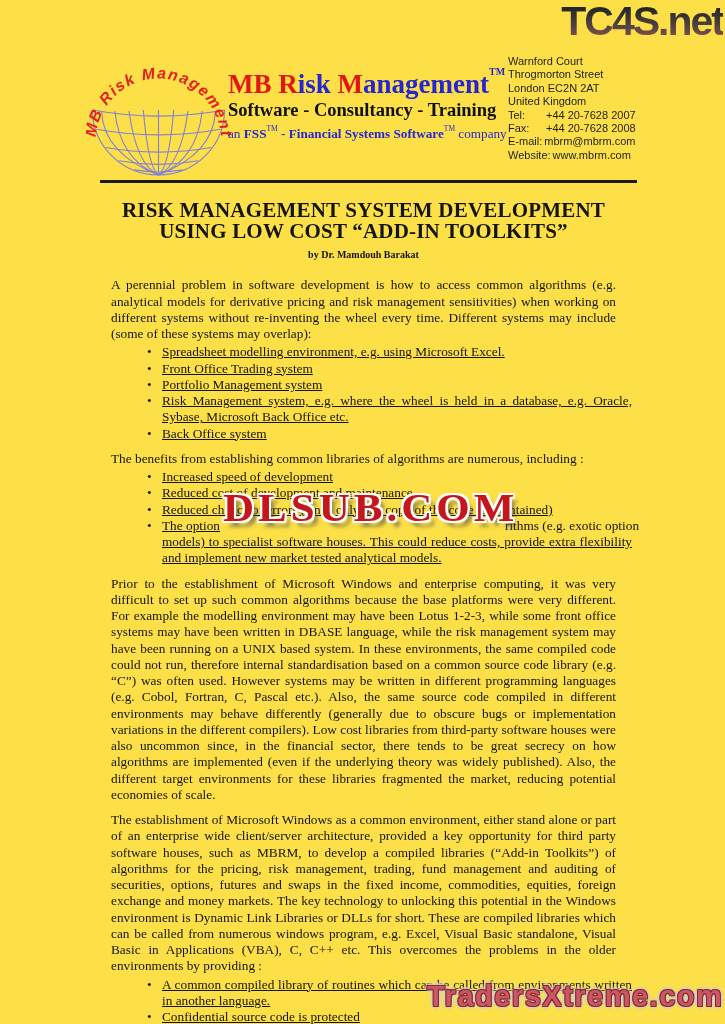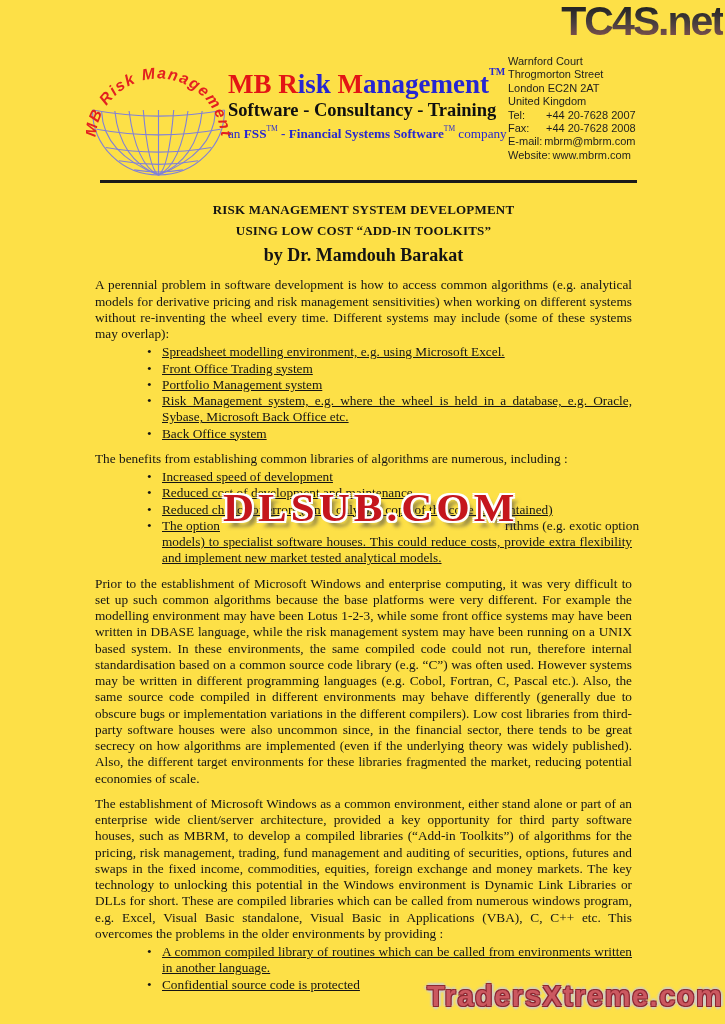--- a/index.html
+++ b/index.html
@@ -36,23 +36,23 @@
   .subline .tm{font-size:7.5px;vertical-align:top;position:relative;top:-2px;}
   .contact{position:absolute;left:508px;top:55px;font-family:"Liberation Sans",sans-serif;
            font-size:11px;line-height:13.4px;color:#1e1e1e;white-space:nowrap;}
   .contact .lbl-tab{display:inline-block;min-width:38px;}
   .contact .lbl-n{margin-right:2px;}
   .divider{position:absolute;left:100px;top:180px;width:537px;height:3px;background:#1a1a1a;}
 
   
   .content{position:absolute;left:95px;top:200px;width:537px;
            font-size:13.3px;line-height:16.25px;text-align:justify;}
-  .title{font-size:13px;line-height:20.5px;font-weight:bold;text-align:center;margin:0 0 6px;letter-spacing:.2px;}
-  .byline{font-size:18px;font-weight:bold;text-align:center;margin:0 0 14px;}
-  .content p{margin:0 0 9px;}
+  .title{font-size:21px;line-height:20.5px;font-weight:bold;text-align:center;margin:0 0 6px;letter-spacing:.2px;}
+  .byline{font-size:10px;font-weight:bold;text-align:center;margin:0 0 14px;}
+  .content p{margin:0 16px 9px;}
   .content p.intro{margin-bottom:2px;}
   .content ul{list-style:none;margin:0 0 9px;padding:0;text-decoration:underline;}
   .content li{position:relative;padding-left:67px;}
   .content li::before{content:"\2022";position:absolute;left:52px;top:0;}
   .after-frag{position:absolute;left:410px;top:0;white-space:nowrap;}
   .jline{display:block;text-align:justify;text-align-last:justify;}
   .lline{display:block;text-align:left;}
 </style>
 </head>
 <body>

